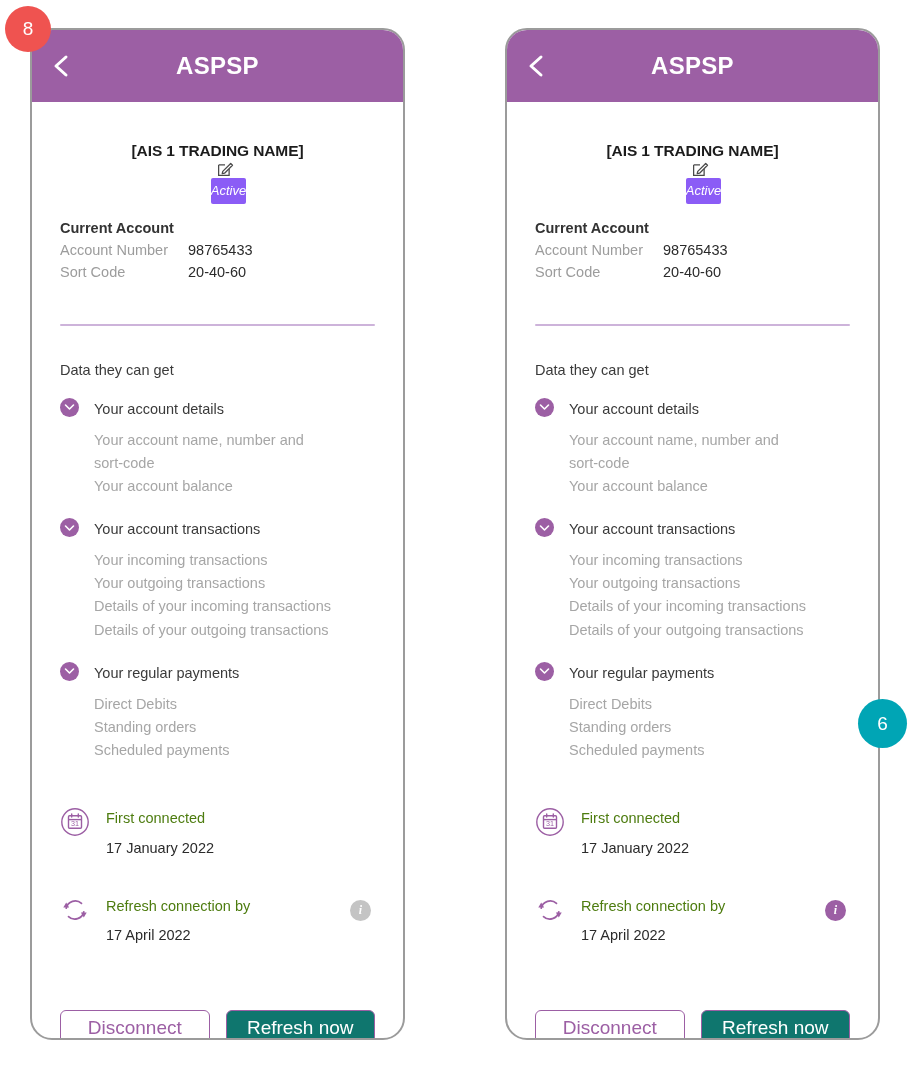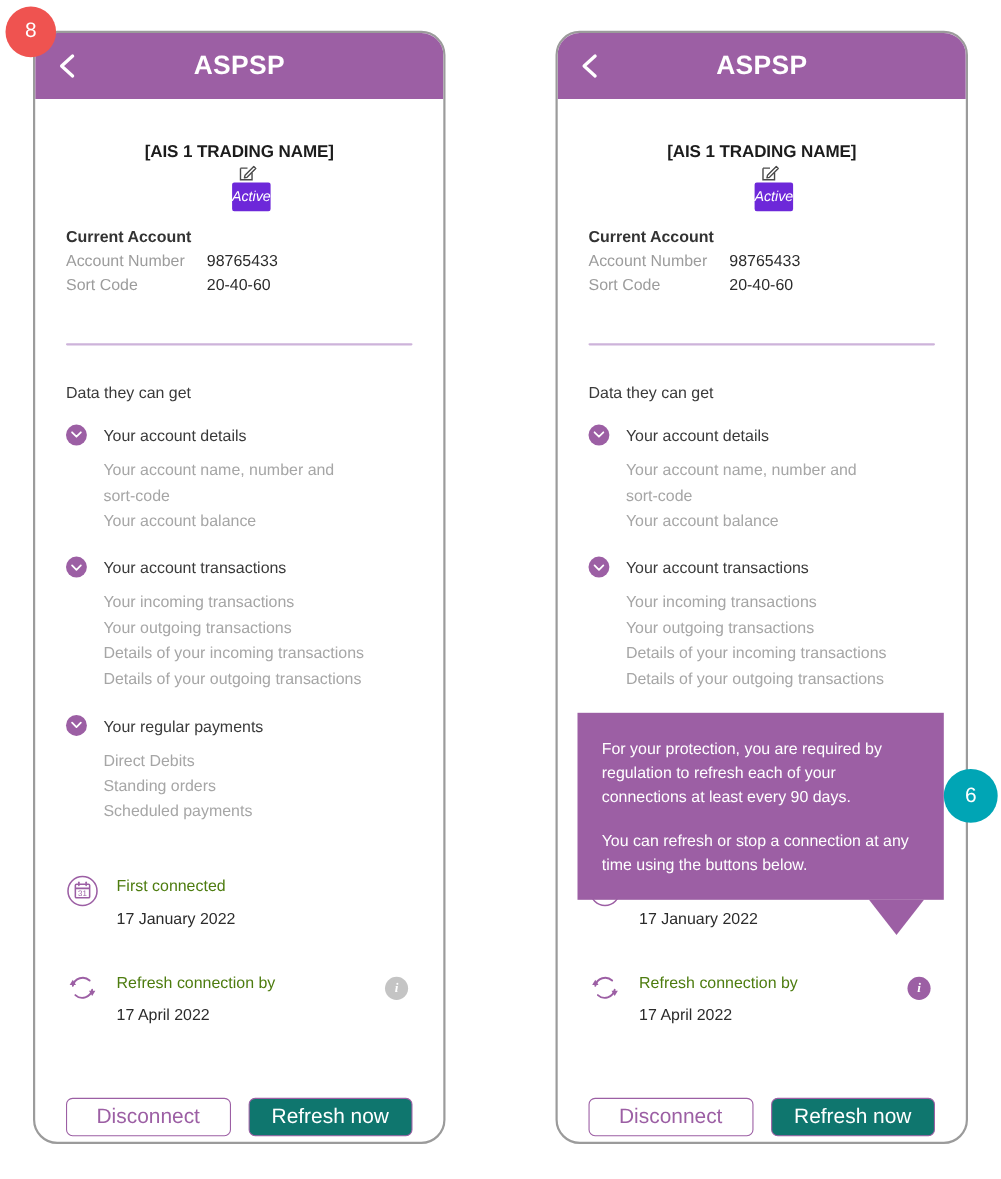--- a/index.html
+++ b/index.html
@@ -26,21 +26,21 @@
     border: 2px solid #9b9b9b;
     border-radius: 22px;
     box-sizing: border-box;
     overflow: hidden;
   }
   .phone.left  { left: 30px; }
   .phone.right { left: 505px; }
 
   .phone-header {
     position: relative;
-    height: 60px;
+    height: 72px;
     background: #9a5ea1;
     background: #9c5fa4;
     display: flex;
     align-items: center;
     justify-content: center;
   }
   .back-chevron {
     position: absolute;
     left: 18px;
     top: 50%;
@@ -82,21 +82,21 @@
   }
   .edit-icon {
     margin-left: 14px;
     width: 18px;
     height: 18px;
     cursor: pointer;
     display: block;
   }
   .active-badge {
     margin-left: 22px;
-    background: #6d28d9;
+    background: #8b5cf6;
     color: #ffffff;
     font-size: 13px;
     font-style: italic;
     padding: 4px 0;
     border-radius: 2px;
     line-height: 1.35;
   }
 
   .acct-type {
     margin-top: 16px;
@@ -543,22 +543,17 @@
       </div>
 
       <div class="btn-row">
         <div class="btn btn-outline">Disconnect</div>
         <div class="btn btn-solid">Refresh now</div>
       </div>
 
     </div>
   </div>
 
-  <div class="tooltip">
-    <p>For your protection, you are required by regulation to refresh each of your connections at least every 90 days.</p>
-    <p>You can refresh or stop a connection at any time using the buttons below.</p>
-    <div class="tooltip-tail"></div>
-  </div>
 
   <div class="step-badge red">8</div>
   <div class="step-badge teal">6</div>
 
 </div>
 
 </body></html>

